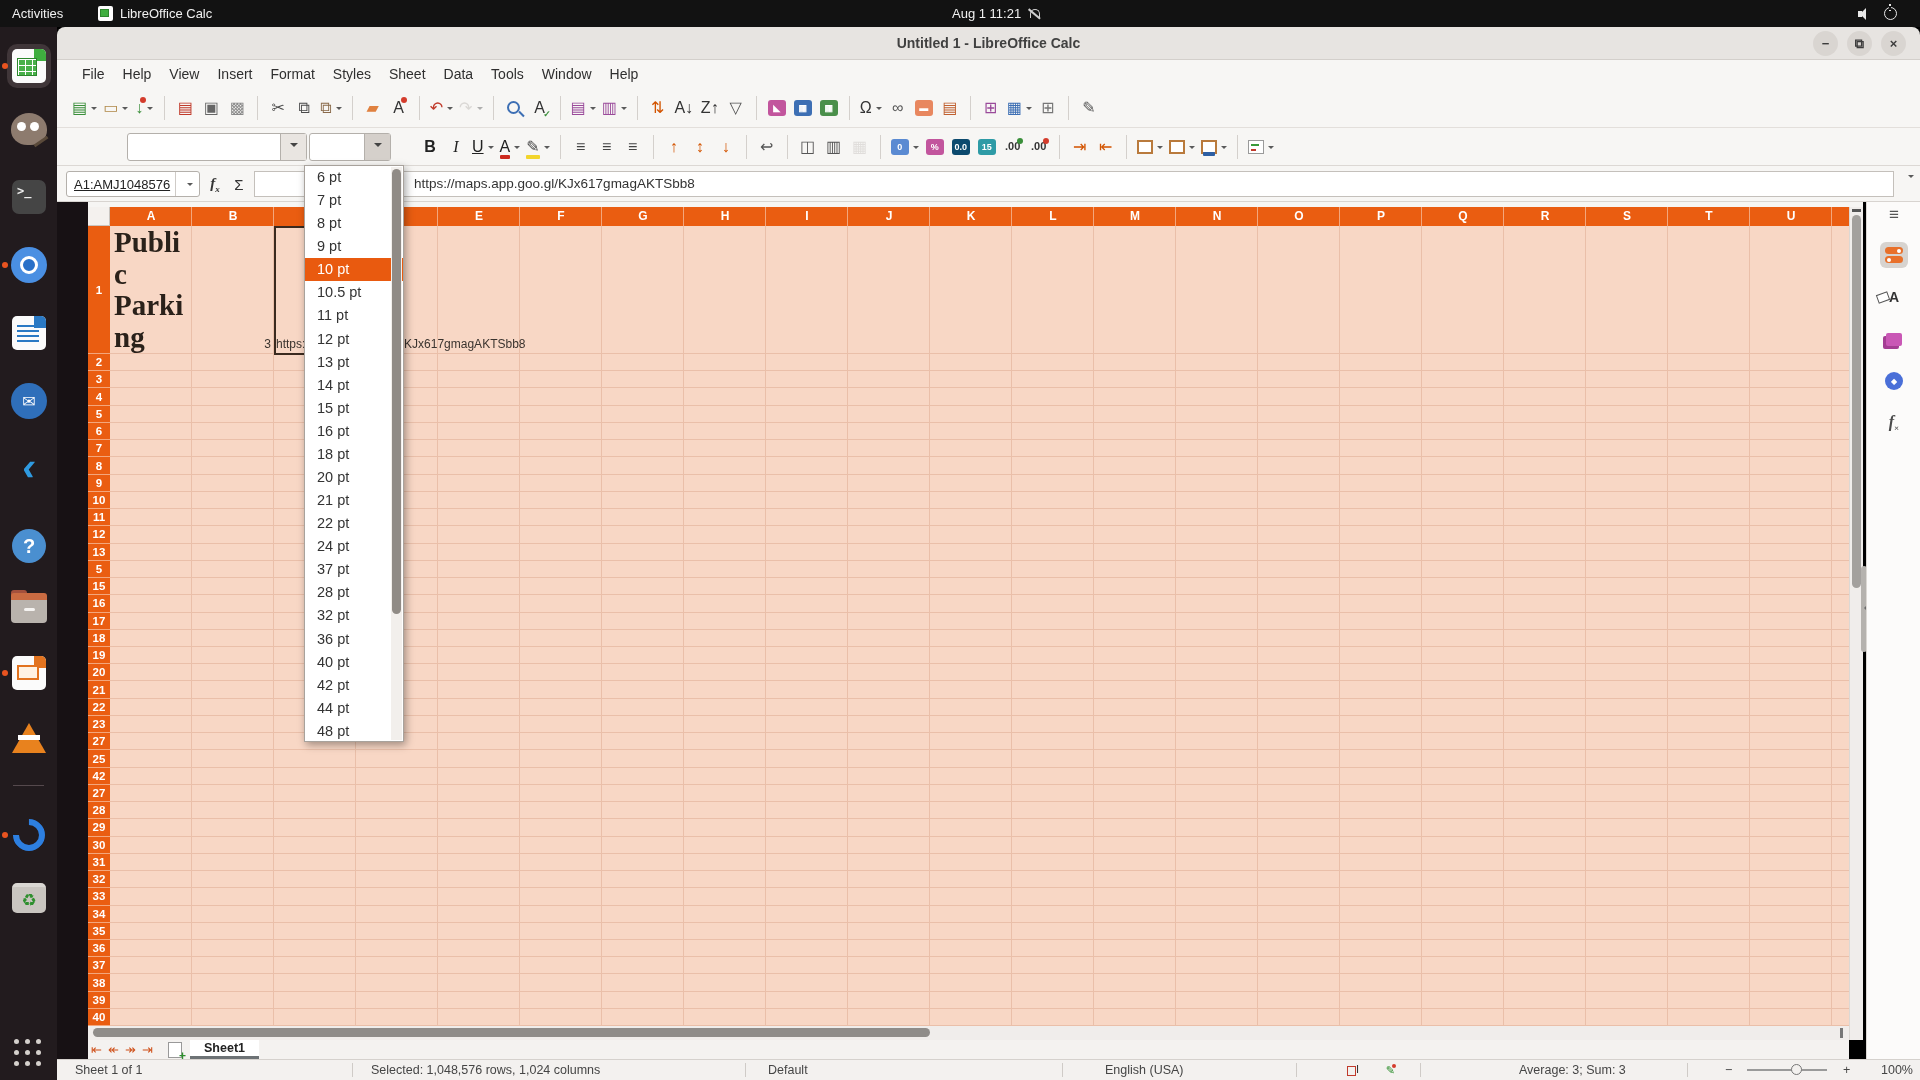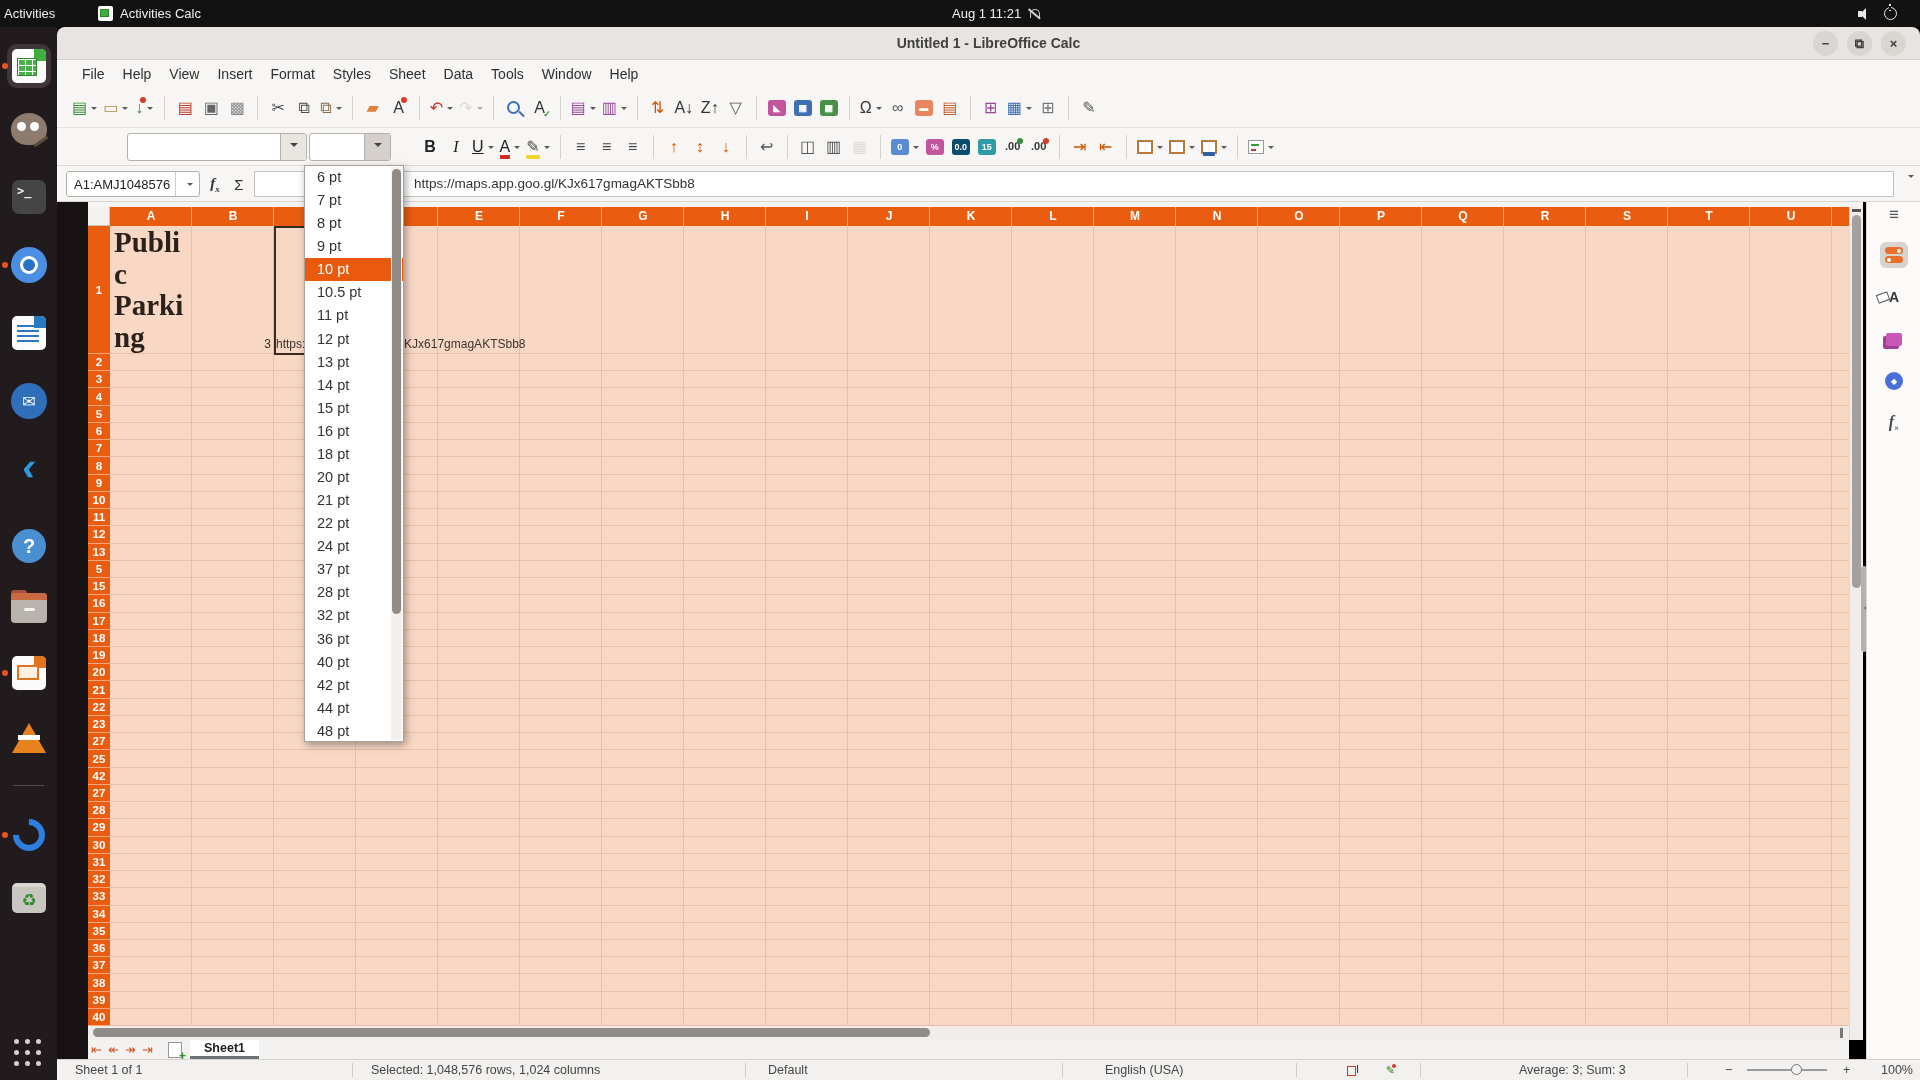--- a/index.html
+++ b/index.html
@@ -116,21 +116,21 @@
     border-radius:3px; display:flex; }
   .combo .field { flex:1; }
   .combo .dbtn { width:26px; background:#e9e5e1; border-left:1px solid #b4b0ab;
     display:flex; align-items:center; justify-content:center; }
   .combo .dbtn .cvr { margin:0; border-width:4px; border-top-color:#444; }
 
   
   #formulabar { position:absolute; left:57px; top:166px; width:1863px; height:36px; background:#f7f6f4;
     border-bottom:1px solid #d8d4d0; }
   #namebox { position:absolute; left:9px; top:5px; width:134px; height:26px; background:#fff;
-    border:1px solid #b4b0ab; border-radius:3px; font-size:13px; color:#222; display:flex; align-items:center; }
+    border:1px solid #b4b0ab; border-radius:3px; font-size:13px; color:#222; display:flex; align-items:center;text-decoration:underline; }
   #namebox .nb-text { flex:1; padding-left:7px; }
   #namebox .dbtn { width:24px; height:100%; display:flex; align-items:center; justify-content:center;
     border-left:1px solid #cfcbc7; }
   .fxbtn { position:absolute; top:5px; height:26px; width:24px; display:flex; align-items:center;
     justify-content:center; color:#333; font-size:15px; }
   #fx-glyph { font-family:"Liberation Serif", serif; font-style:italic; font-weight:bold; }
   #fx-glyph sub { font-size:9px; }
   #formula-input { position:absolute; left:197px; top:5px; width:1640px; height:26px; background:#fff;
     border:1px solid #c4c0bb; overflow:hidden; font-size:13.5px; color:#333; }
   #formula-input .ftext { position:absolute; left:159px; top:4px; white-space:pre; }
@@ -235,26 +235,26 @@
   .fs-item.sel { background:#e95a0f; color:#fff; }
   #fs-scroll { position:absolute; right:1px; top:1px; width:11px; height:573px; background:#f2efec; }
   #fs-thumb { position:absolute; left:1px; top:2px; width:9px; height:445px; background:#908b86; border-radius:5px; }
 </style>
 </head>
 <body>
 
 <div id="screen">
 
   <div id="topbar">
-    <div class="tb-item" style="left:4px;">
+    <div class="tb-item" style="left:12px;">
       <span>Activities</span>
     </div>
     <div class="tb-item" style="left:98px;">
       <span class="mini-calc"></span>
-      <span>Activities Calc</span>
+      <span>LibreOffice Calc</span>
     </div>
     <div class="tb-item" style="left:952px;">
       <span>Aug 1 11:21</span>
       <span class="bell"></span>
     </div>
     <div class="tb-item" style="left:1858px; gap:14px;">
       <span class="spk"></span>
       <span class="pwr"></span>
     </div>
   </div>

